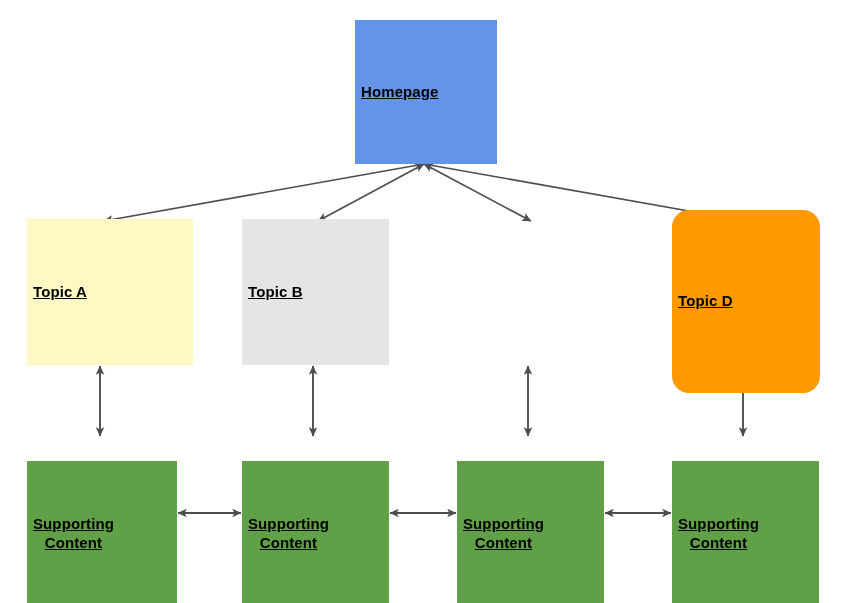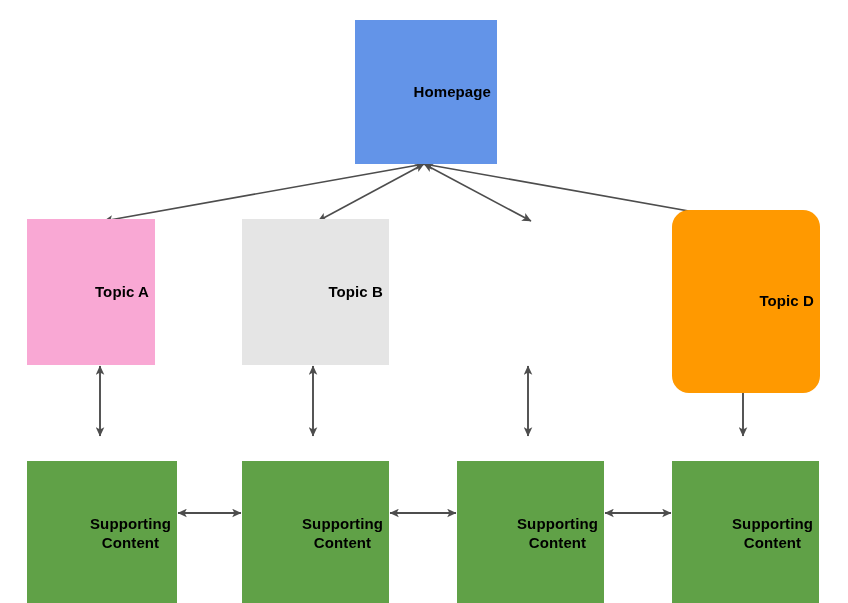--- a/index.html
+++ b/index.html
@@ -25,28 +25,29 @@
     left: 0;
     top: 0;
     width: 848px;
     height: 603px;
     pointer-events: none;
   }
   .node {
     position: absolute;
     display: flex;
     align-items: center;
-    justify-content: flex-end;
+    justify-content: flex-start;
     text-align: center;
     box-sizing: border-box;
     color: #000000;
     font-weight: bold;
     line-height: 1.22;
     letter-spacing: 0.1px;
     z-index: 2;
+    text-decoration: underline;
   }
   .node-label {
     display: block;
     white-space: pre-line;
     padding: 0 6px;
   }
   .node.homepage {
     background: #6394E8;
     font-size: 15px;
   }
@@ -90,21 +91,21 @@
         <line x1="178" y1="513" x2="241" y2="513"></line>
         <line x1="390" y1="513" x2="456" y2="513"></line>
         <line x1="605" y1="513" x2="671" y2="513"></line>
       </g>
   </svg>
 
   <div class="node homepage" id="node-homepage" style="left: 355px; top: 20px; width: 142px; height: 144px; background: rgb(99, 148, 232);">
     <span class="node-label">Homepage</span>
   </div>
 
-  <div class="node topic" id="node-topic-0" style="left: 27px; top: 219px; width: 128px; height: 146px; background: #f9a8d4; padding-left: 20px;">
+  <div class="node topic" id="node-topic-0" style="left: 27px; top: 219px; width: 166px; height: 146px; background: #fef9c3;">
     <span class="node-label">Topic A</span>
   </div>
   <div class="node topic" id="node-topic-1" style="left: 242px; top: 219px; width: 147px; height: 146px; background: #e5e5e5;">
     <span class="node-label">Topic B</span>
   </div>
   <div class="node topic" id="node-topic-3" style="left: 672px; top: 210px; width: 148px; height: 183px; background: rgb(255, 153, 0); border-radius: 17px;">
     <span class="node-label">Topic D</span>
   </div>
 
   <div class="node support" id="node-support-0" style="left: 27px; top: 437px; width: 150px; height: 145px; background: rgb(96, 161, 71);">

